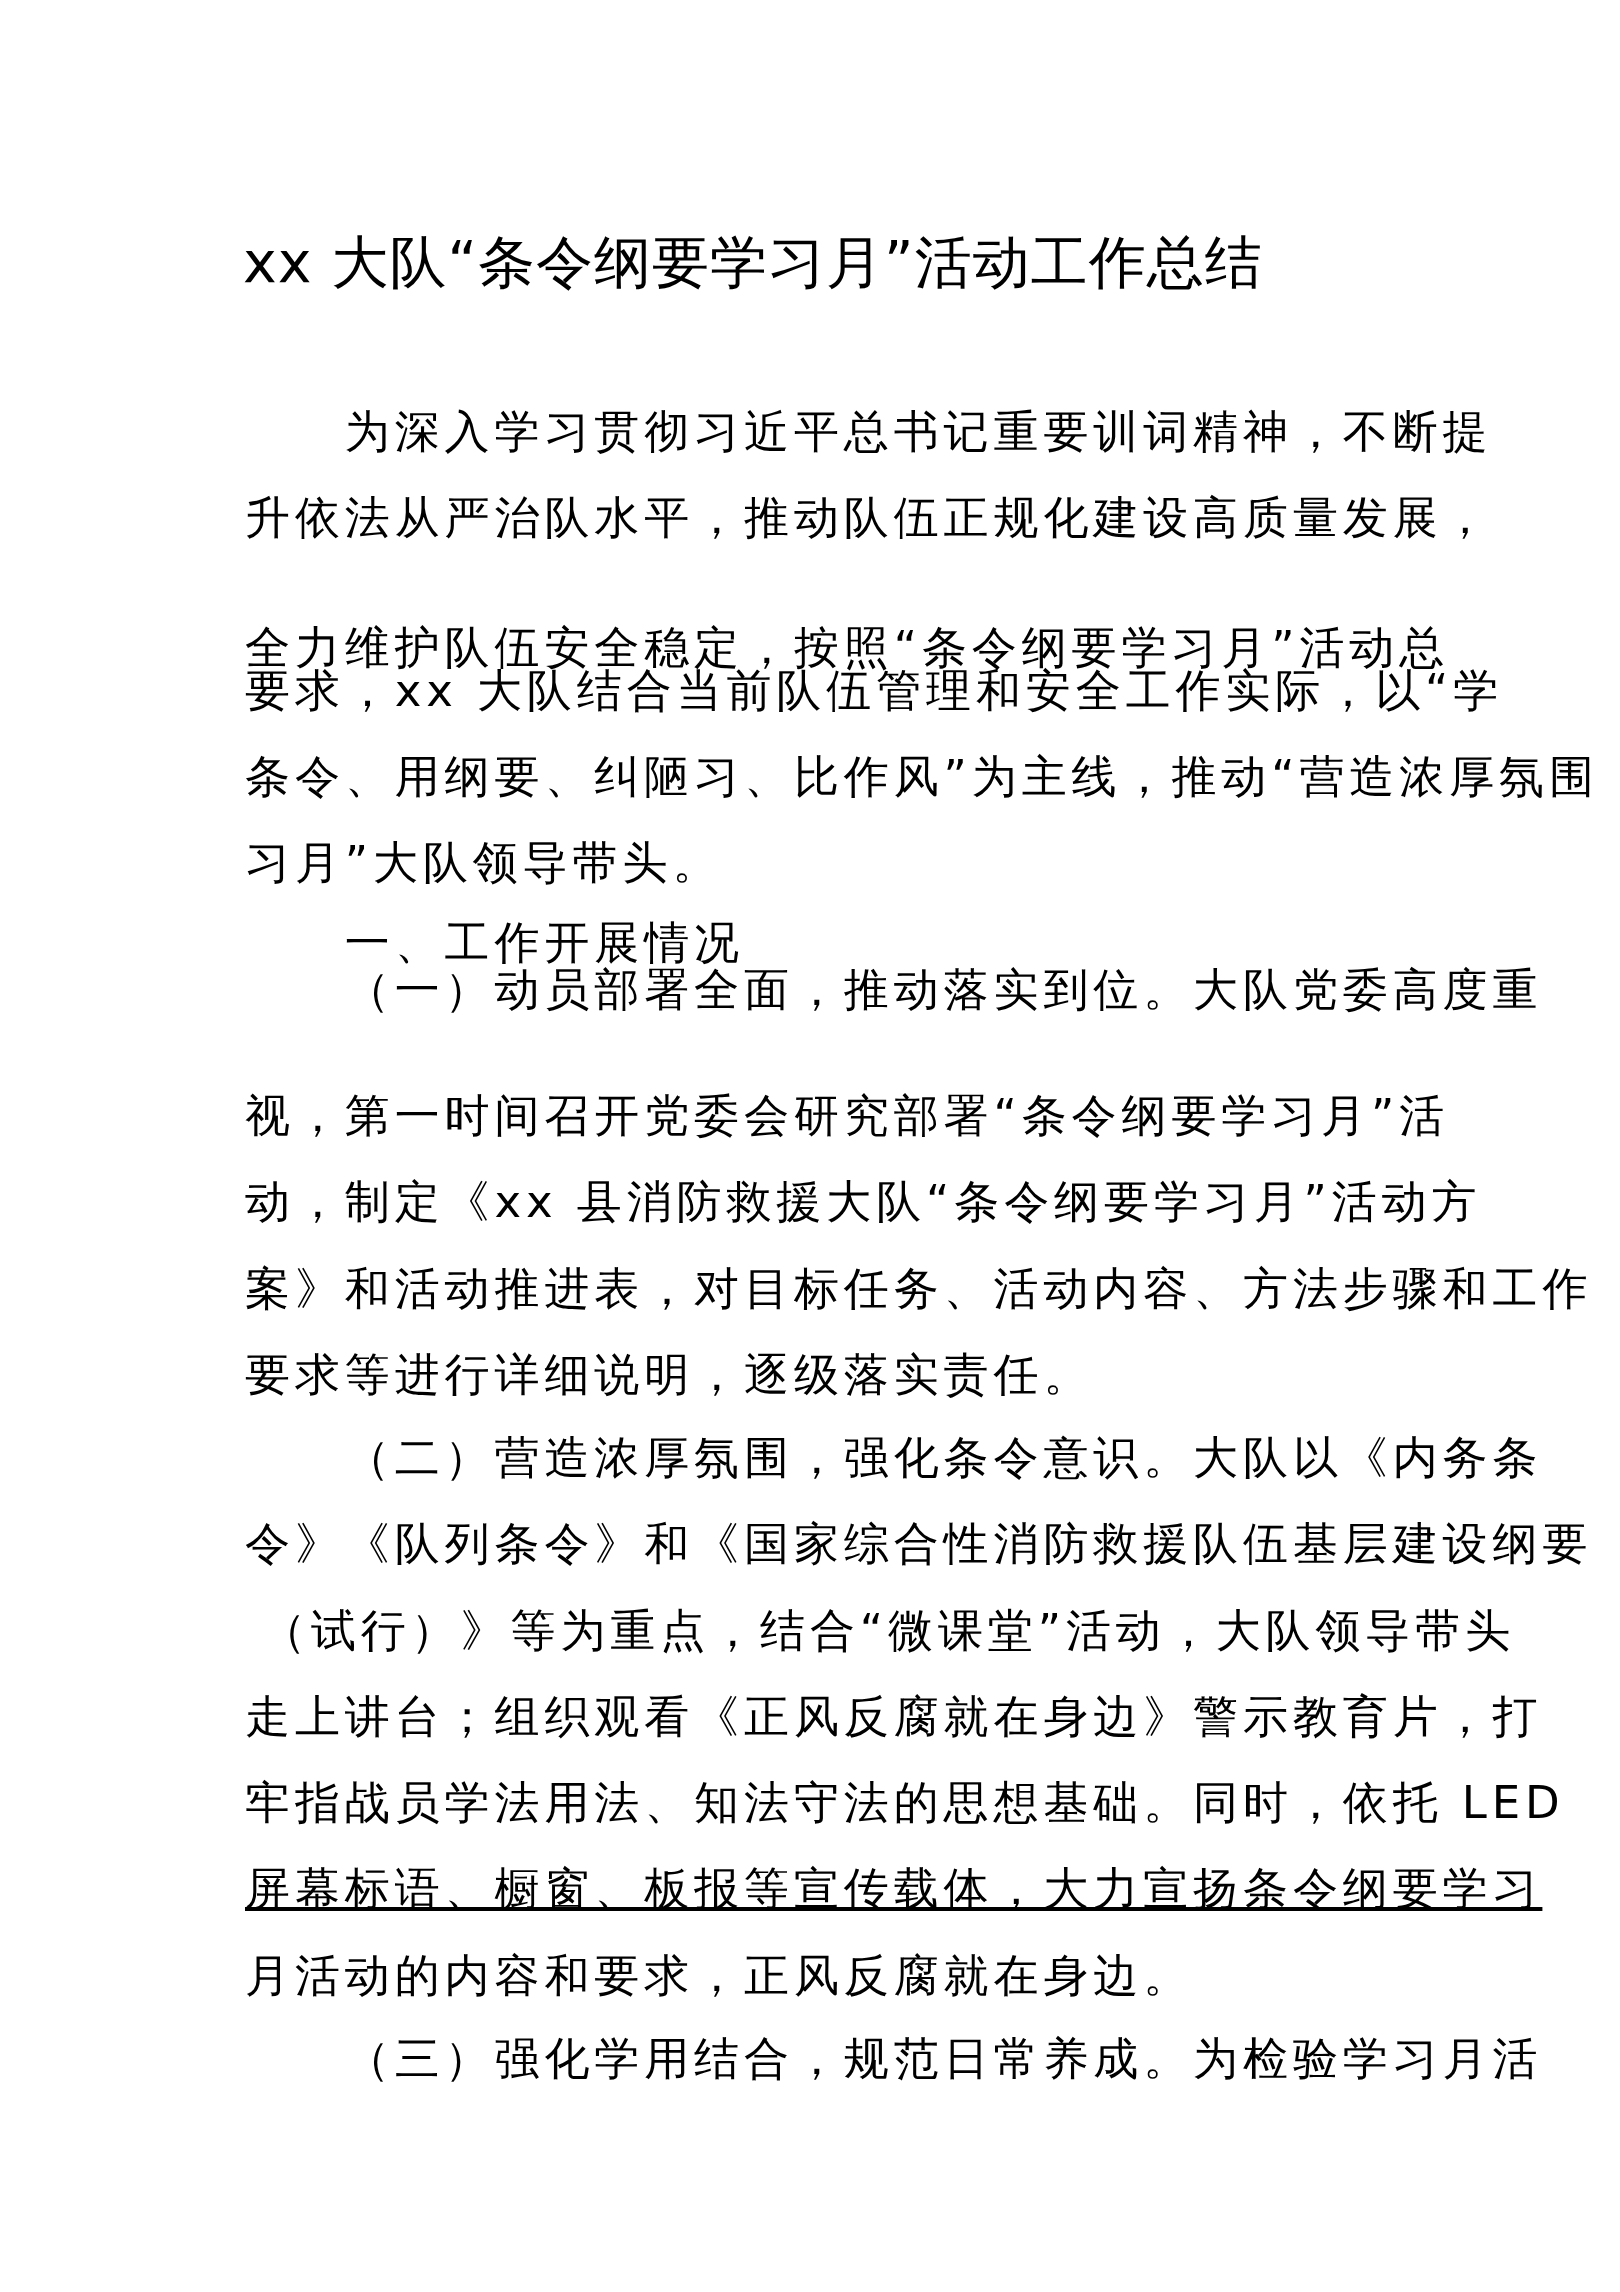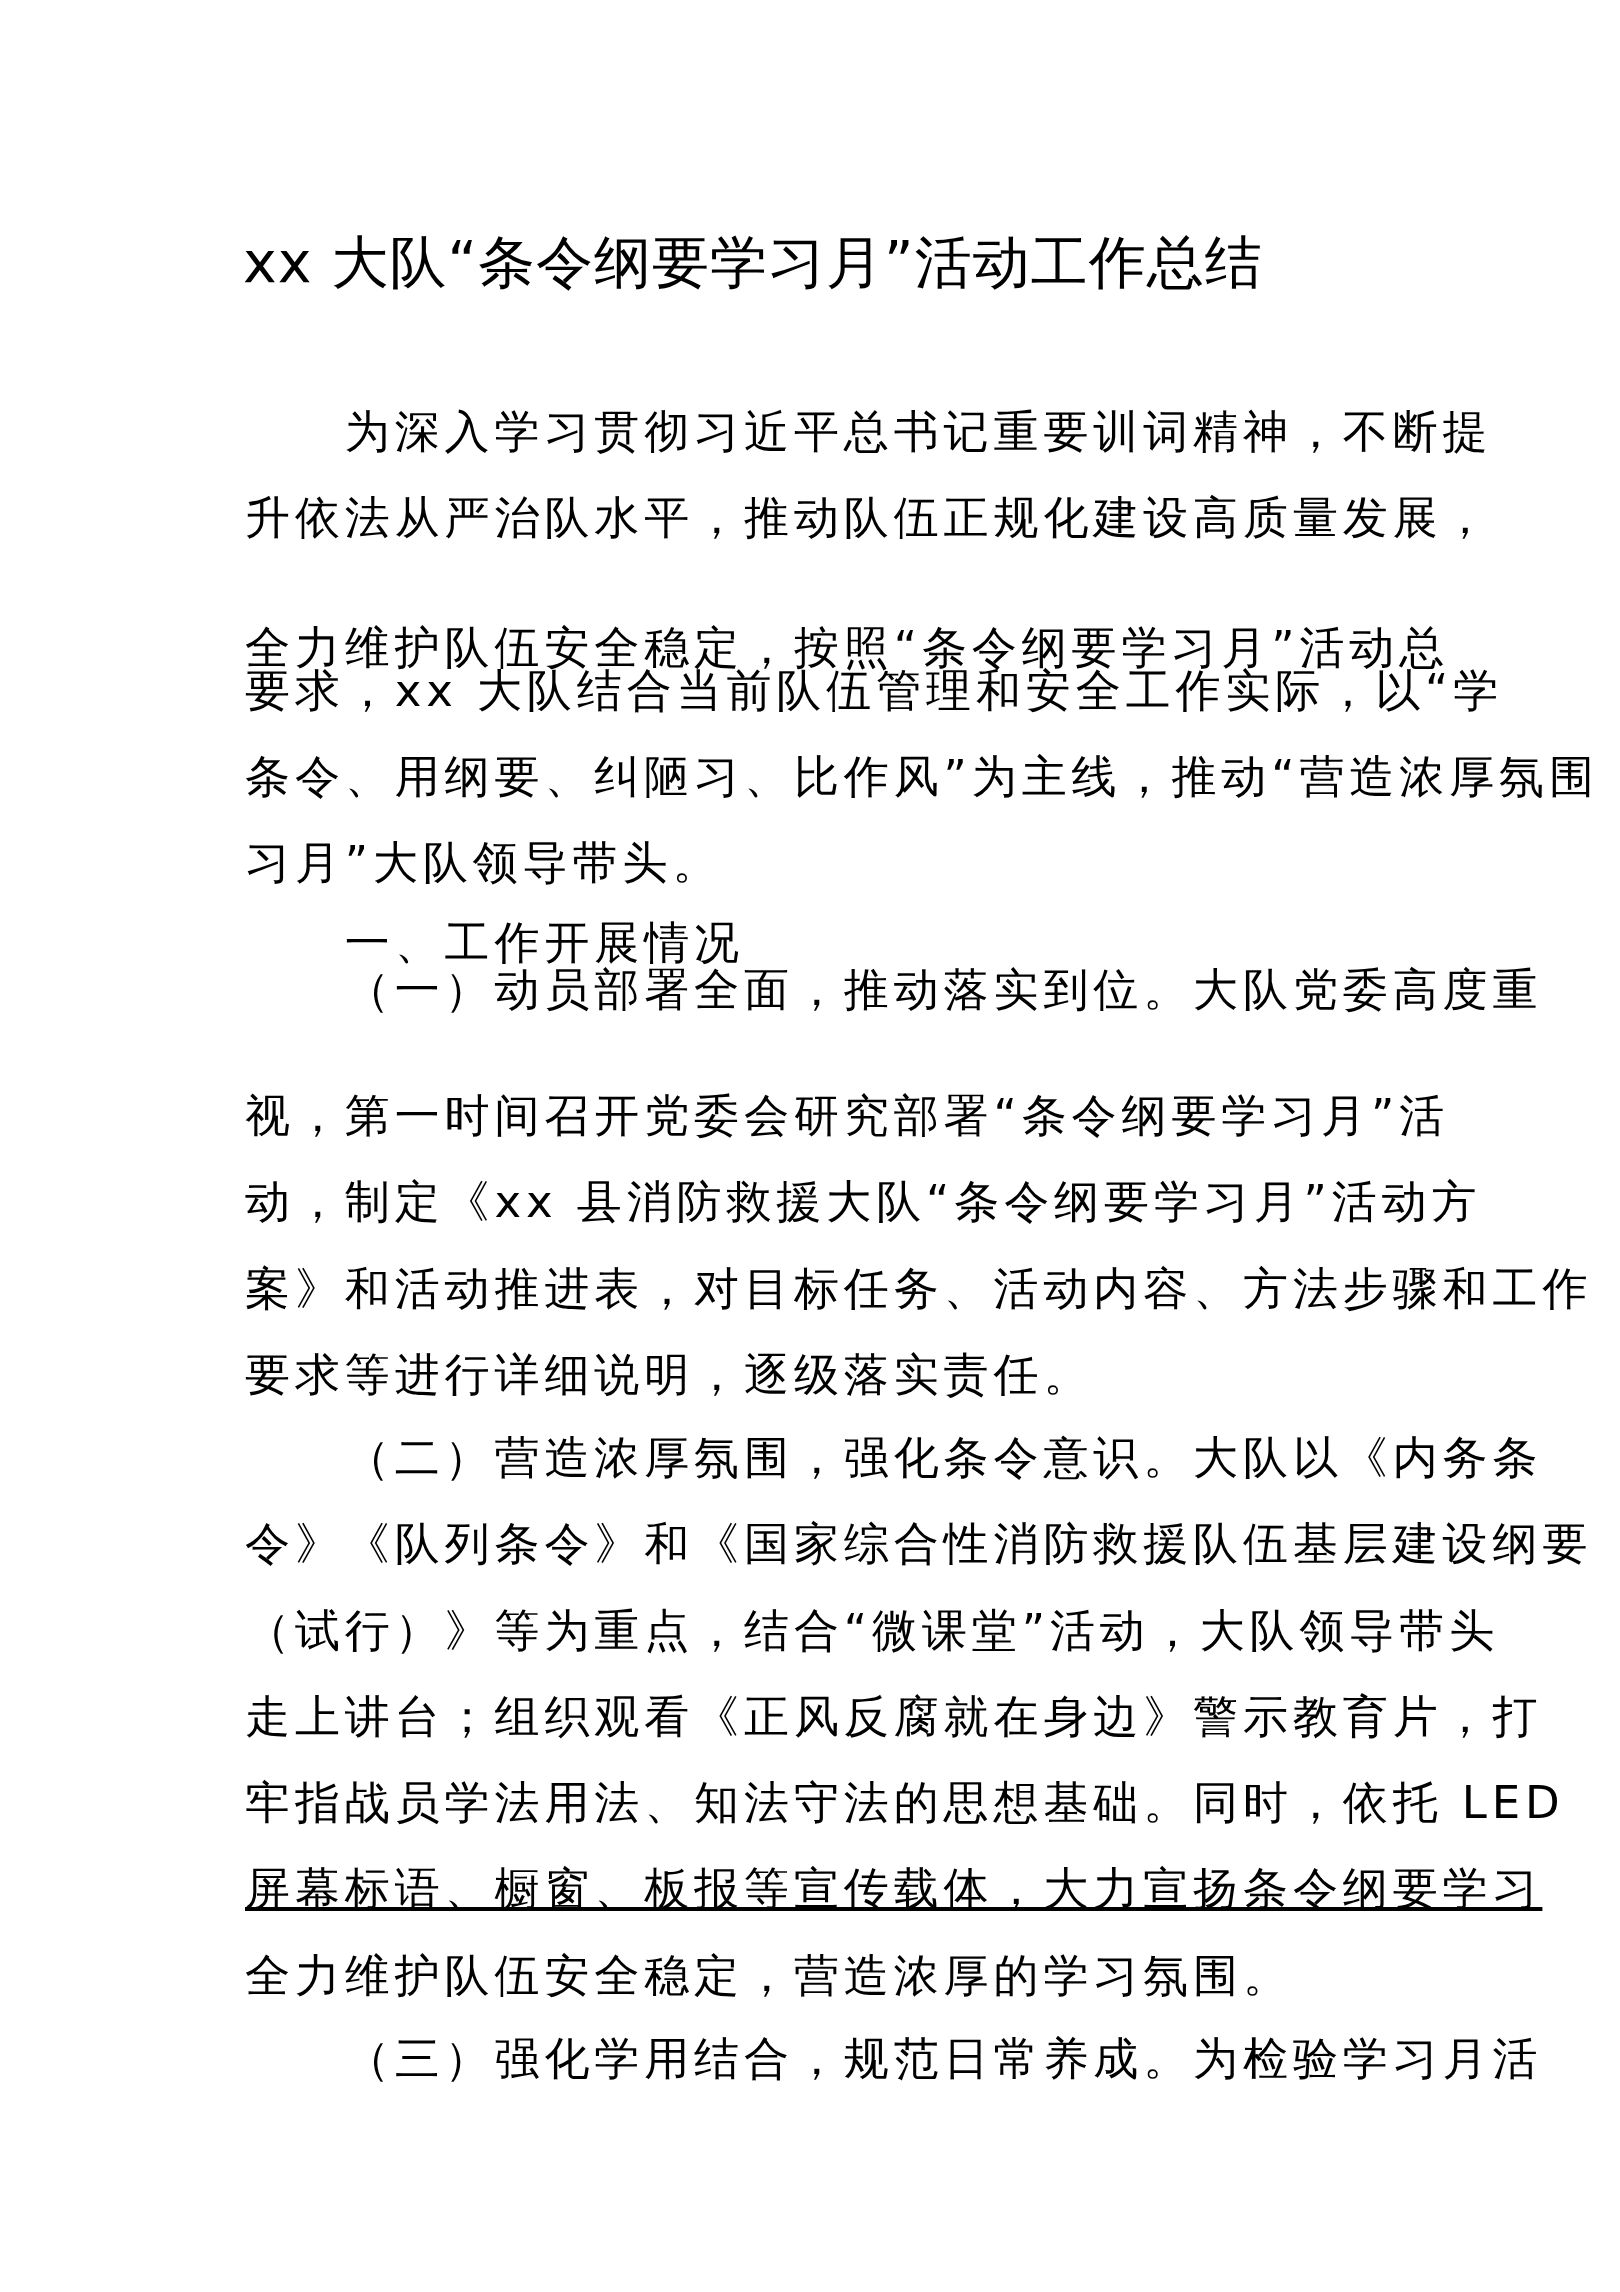--- a/index.html
+++ b/index.html
@@ -24,21 +24,21 @@
       <div class="line" style="top: 747px;">条令、用纲要、纠陋习、比作风”为主线，推动“营造浓厚氛围</div>
       <div class="line" style="top: 833px;">习月”大队领导带头。</div>
       <div class="line" style="top: 913px;">　　一、工作开展情况</div>
       <div class="line" style="top: 960px; text-align: center;">　　（一）动员部署全面，推动落实到位。大队党委高度重</div>
       <div class="line" style="top: 1086px;">视，第一时间召开党委会研究部署“条令纲要学习月”活</div>
       <div class="line" style="top: 1172px;">动，制定《xx 县消防救援大队“条令纲要学习月”活动方</div>
       <div class="line" style="top: 1259px;">案》和活动推进表，对目标任务、活动内容、方法步骤和工作</div>
       <div class="line" style="top: 1345px;">要求等进行详细说明，逐级落实责任。</div>
       <div class="line" style="top: 1428px;">　　（二）营造浓厚氛围，强化条令意识。大队以《内务条</div>
       <div class="line" style="top: 1514px;">令》《队列条令》和《国家综合性消防救援队伍基层建设纲要</div>
-      <div class="line" style="top: 1601px;">（试行）》等为重点，结合“微课堂”活动，大队领导带头</div>
+      <div class="line" style="top: 1601px; margin-left: 16px;">（试行）》等为重点，结合“微课堂”活动，大队领导带头</div>
       <div class="line" style="top: 1687px;">走上讲台；组织观看《正风反腐就在身边》警示教育片，打</div>
       <div class="line" style="top: 1773px;">牢指战员学法用法、知法守法的思想基础。同时，依托 LED</div>
       <div class="line" style="top: 1859px; text-decoration: underline;">屏幕标语、橱窗、板报等宣传载体，大力宣扬条令纲要学习</div>
-      <div class="line" style="top: 1946px;">全力维护队伍安全稳定，营造浓厚的学习氛围。</div>
+      <div class="line" style="top: 1946px;">月活动的内容和要求，正风反腐就在身边。</div>
       <div class="line" style="top: 2029px;">　　（三）强化学用结合，规范日常养成。为检验学习月活</div>
     </div>
 </div>
 
 
 </body></html>

